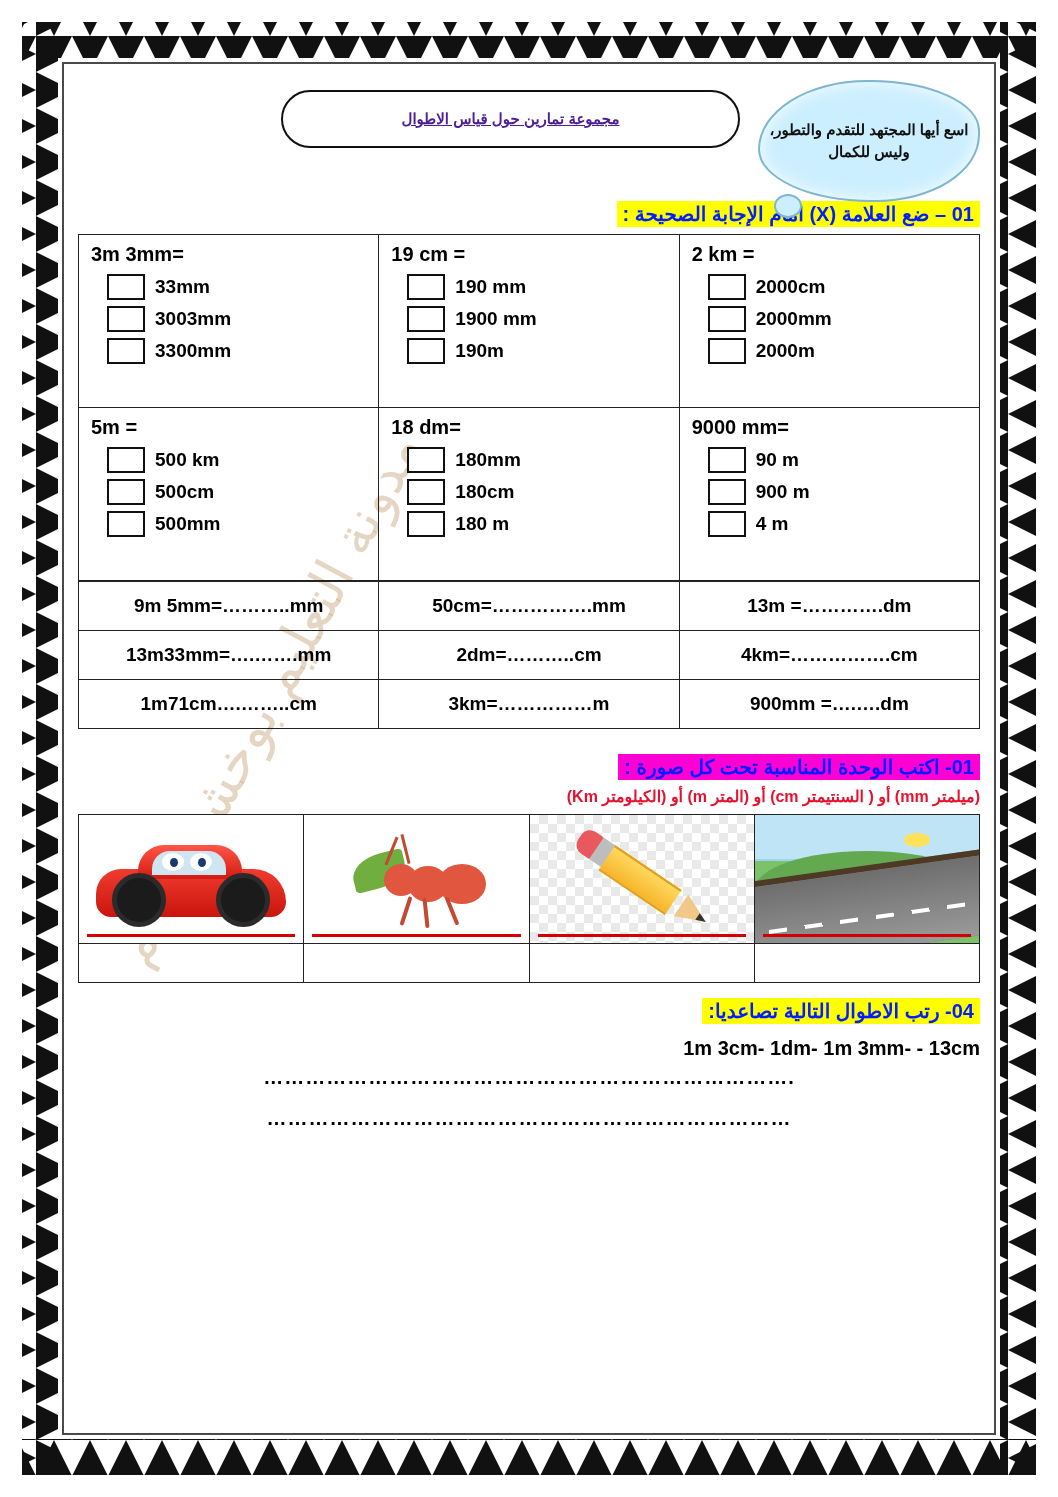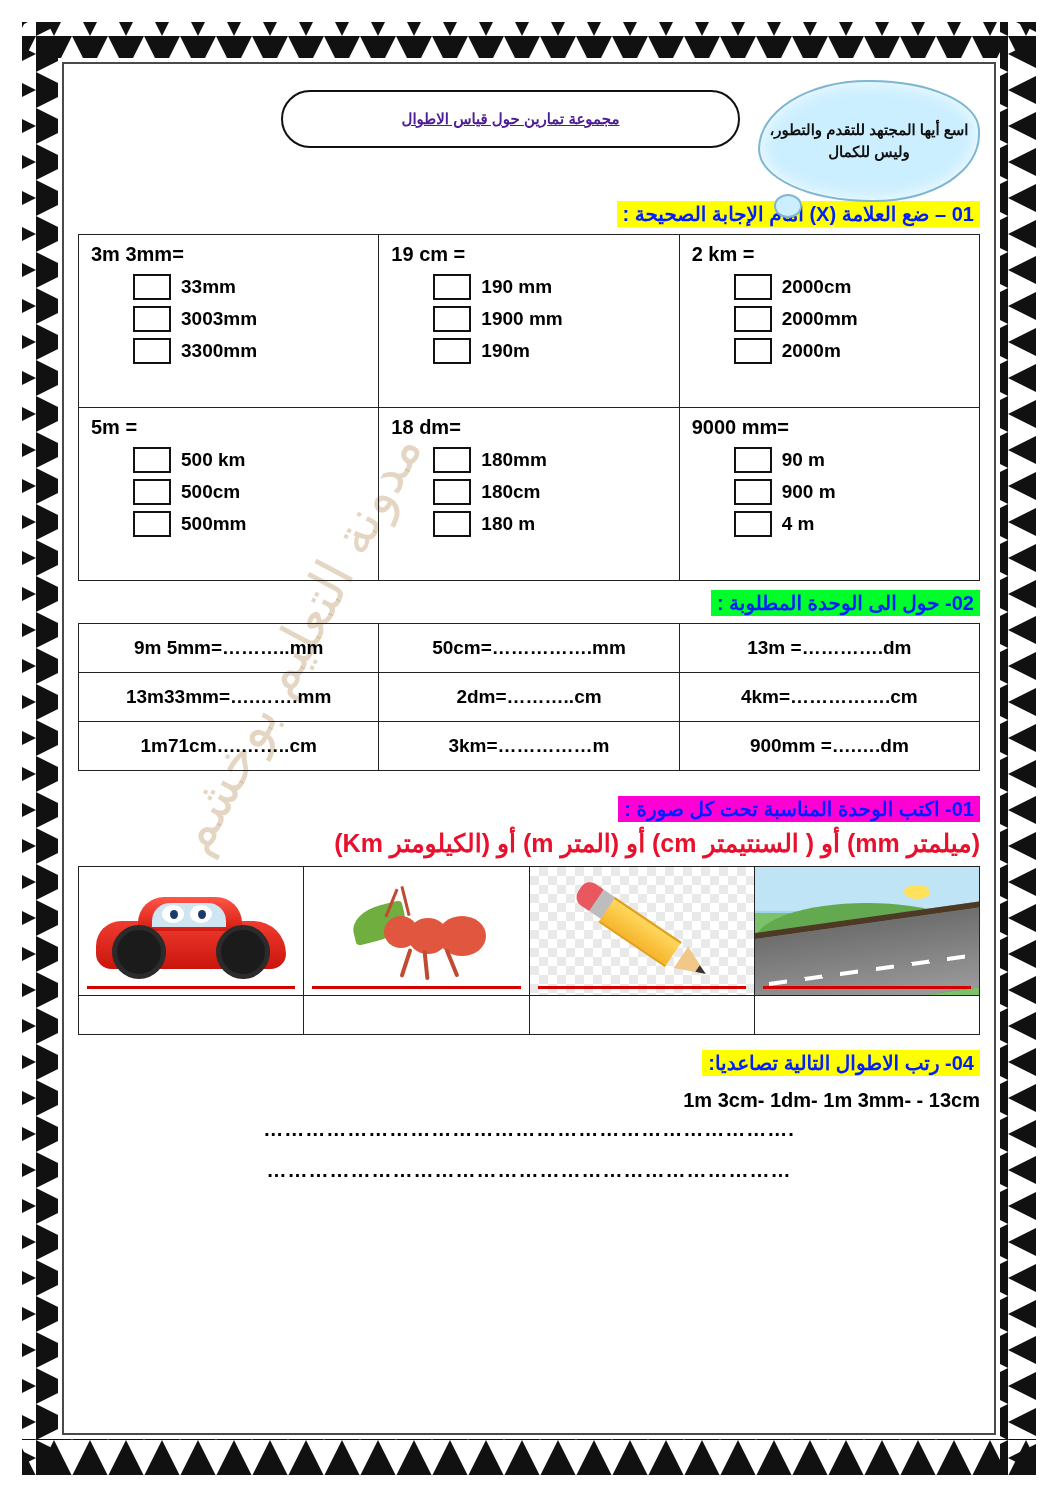--- a/index.html
+++ b/index.html
@@ -78,37 +78,37 @@
     text-align:right;
     font-weight:bold;font-size:20px;
     margin:10px 0 8px 0;
   }
   .sec-head .hl{
     padding:2px 6px;
   }
   .hl-yellow{background:#ffff00;color:#001eff;}
   .hl-green{background:#00ff2a;color:#001eff;}
   .hl-magenta{background:#ff00d4;color:#001eff;}
-  .sub-red{color:#e8112d;font-weight:bold;font-size:25px;text-align:right;margin:4px 0 8px;}
+  .sub-red{color:#e8112d;font-weight:bold;font-size:16px;text-align:right;margin:4px 0 8px;}
   
   table{border-collapse:collapse;width:100%;}
   .t1 td{
     border:1px solid #222;
     vertical-align:top;
     padding:8px 12px 14px 12px;
     width:33.33%;
     height:150px;
   }
   .q-label{
     font-weight:bold;font-size:20px;direction:ltr;text-align:left;
     margin-bottom:8px;
   }
   .opt{
     display:flex;align-items:center;gap:10px;
-    direction:ltr;margin:6px 0 6px 42px;
+    direction:ltr;margin:6px 0 6px 16px;
   }
   .opt .box{
     width:34px;height:22px;border:2px solid #111;background:#fff;flex:none;
   }
   .opt .txt{font-weight:bold;font-size:19px;}
   
   .t2 td{
     border:1px solid #222;
     padding:13px 12px;
     direction:ltr;text-align:center;
@@ -414,23 +414,20 @@
               </div>
           <div class="opt">
                 <span class="box"></span>
                 <span class="txt">500mm</span>
               </div>
         </td>
       </tr>
     </tbody>
       </table>
 
-    <div class="sec-head">
-      <span class="hl hl-green">02- حول الى الوحدة المطلوبة :</span>
-    </div>
 
     <table class="t2">
       <tbody>
           <tr>
         <td>13m =………….dm</td>
         <td>50cm=…………….mm</td>
         <td>9m 5mm=………..mm</td>
       </tr>
       <tr>
         <td>4km=…………….cm</td>

